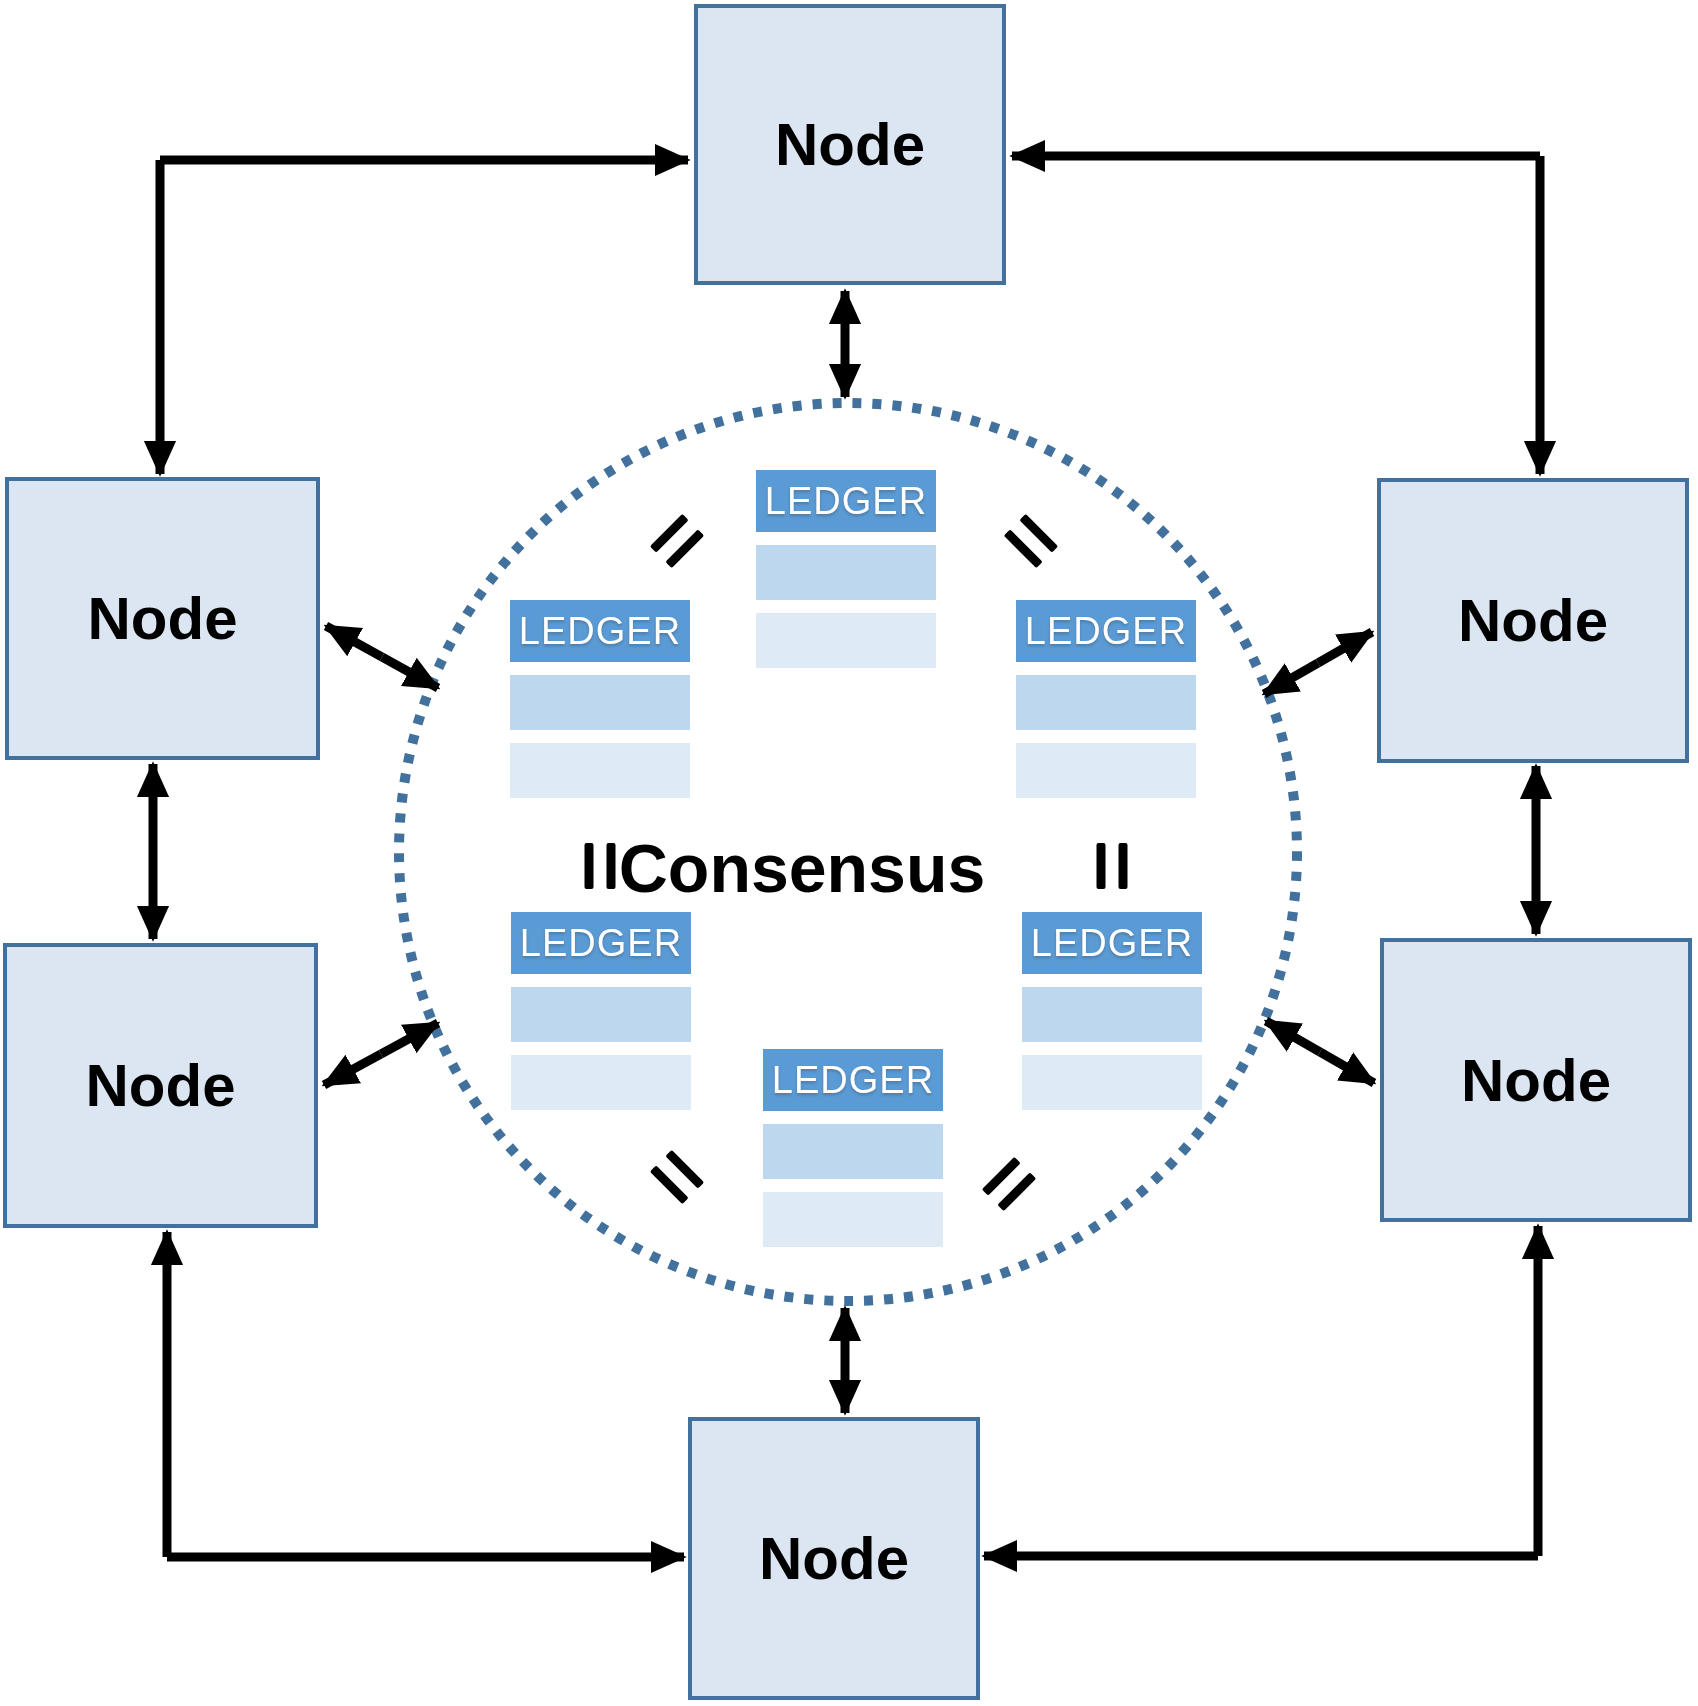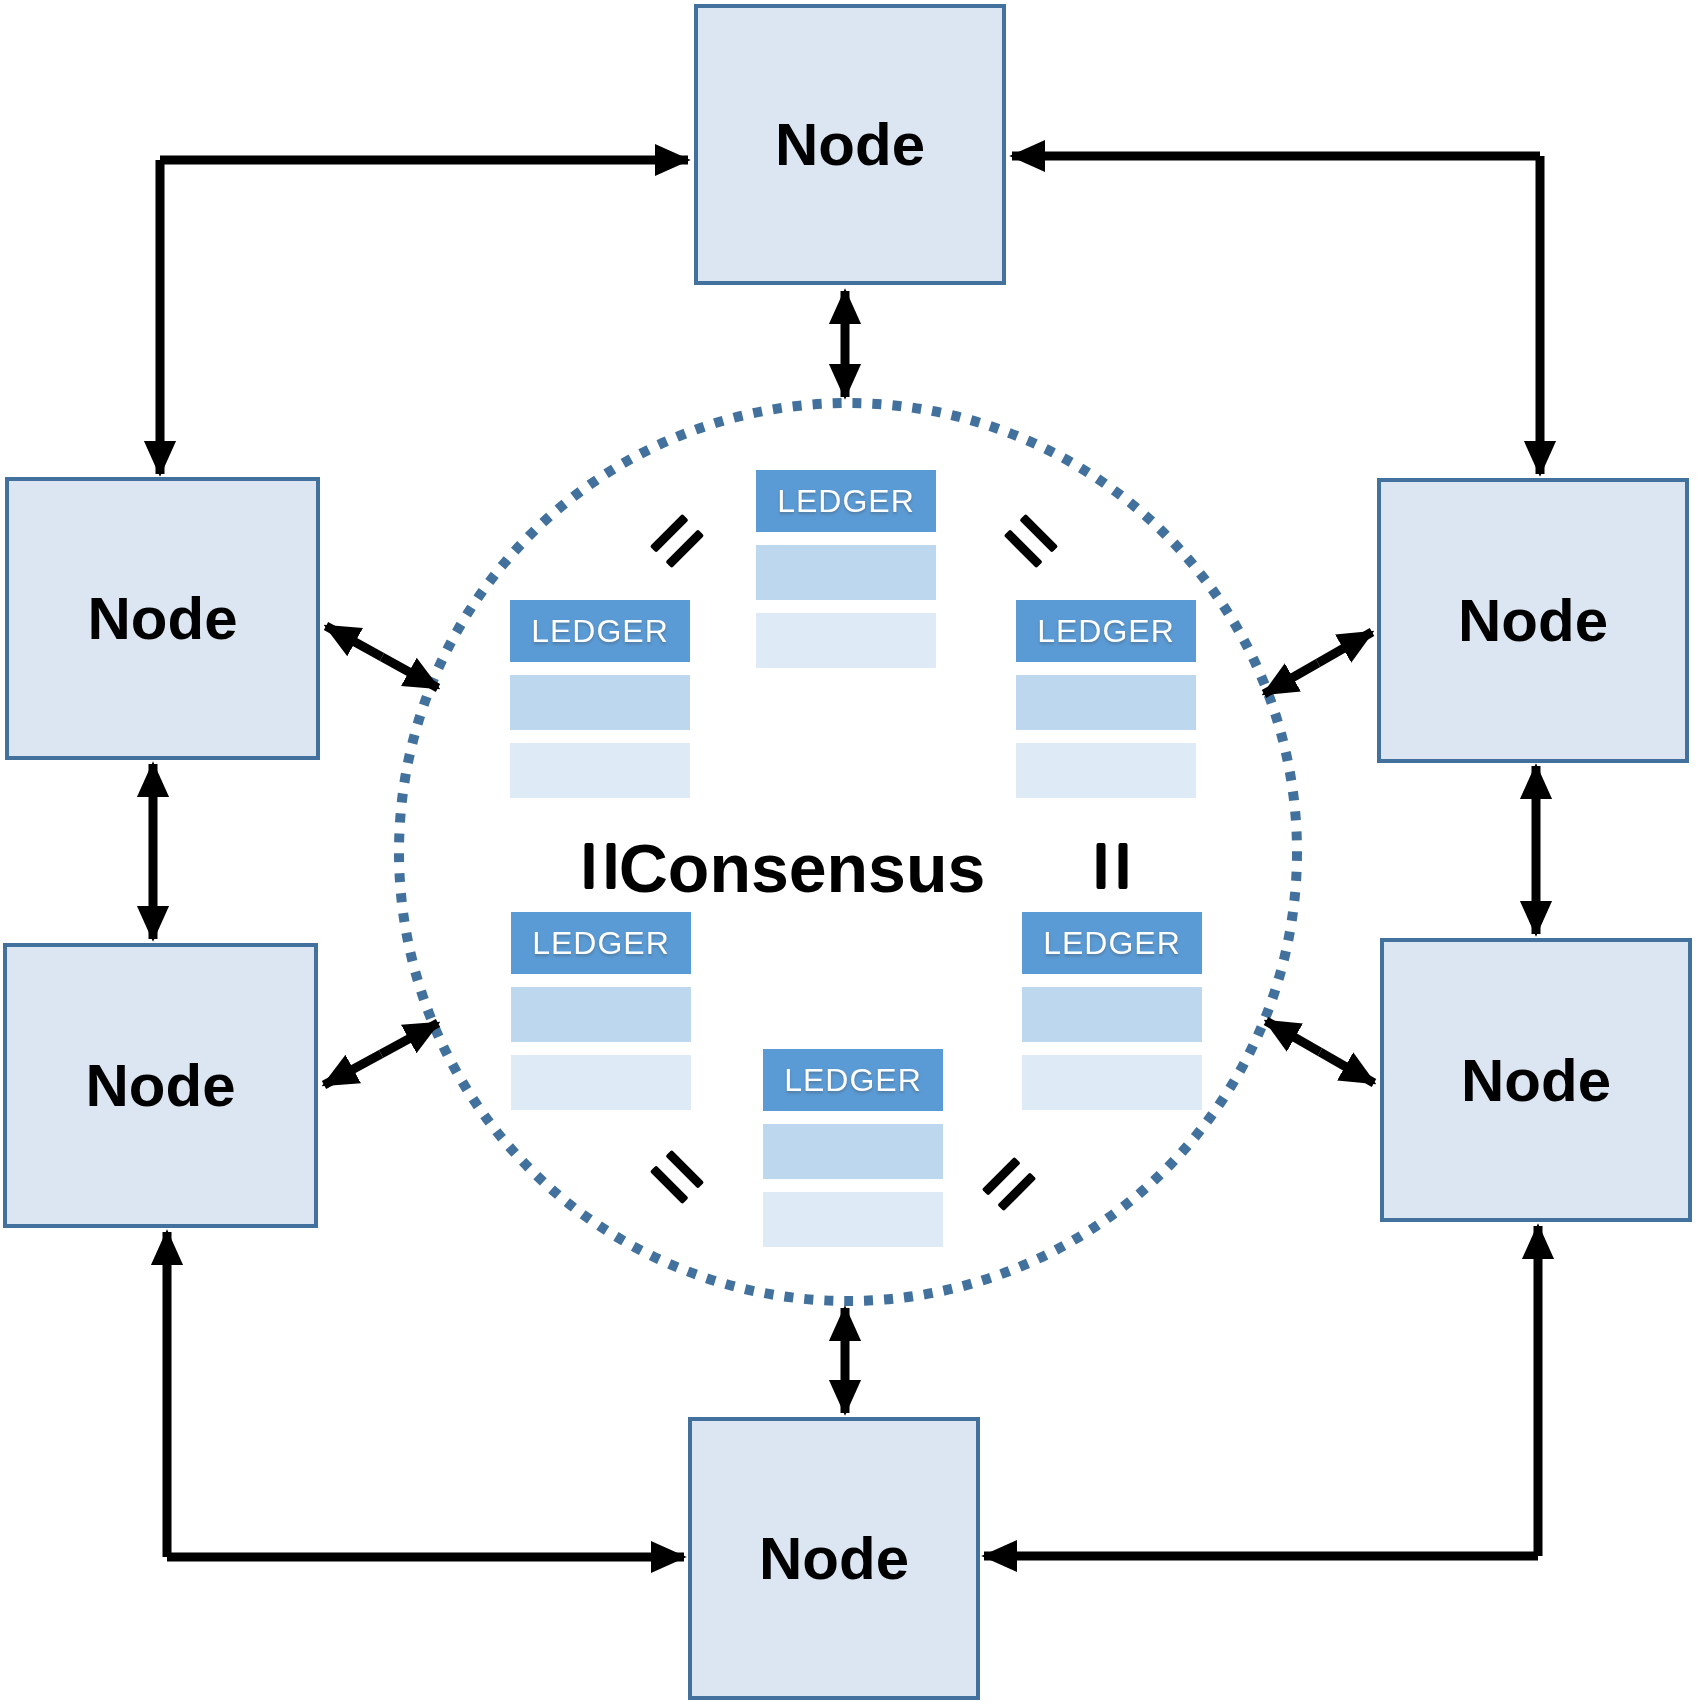--- a/index.html
+++ b/index.html
@@ -53,21 +53,21 @@
     flex-direction: column;
     gap: 13px;
   }
   .ledger-header {
     height: 62px;
     background: var(--ledger-header);
     color: var(--ledger-header-text);
     display: flex;
     align-items: center;
     justify-content: center;
-    font-size: 32px;
+    font-size: 38px;
     letter-spacing: 1px;
     text-shadow: 0 2px 3px rgba(60,60,60,0.35);
   }
   .ledger-row { height: 55px; }
   .ledger-row.mid   { background: var(--ledger-row-mid); }
   .ledger-row.light { background: var(--ledger-row-light); }
   .eq {
     position: absolute;
     display: flex;
     flex-direction: column;

